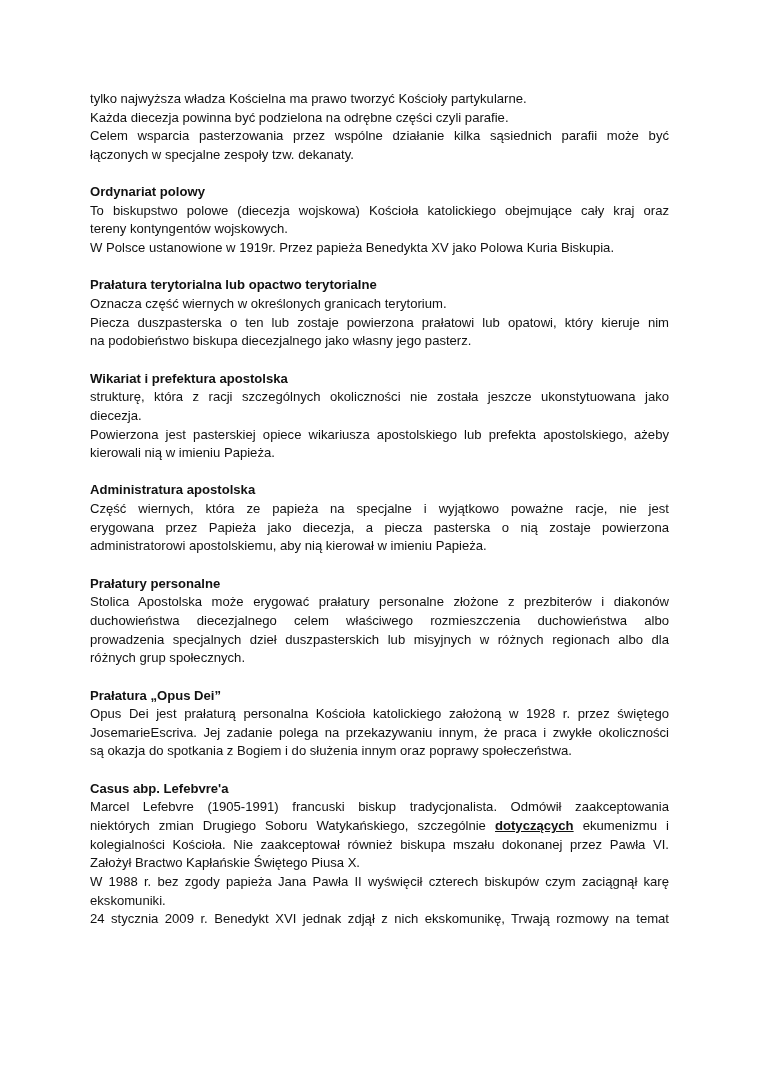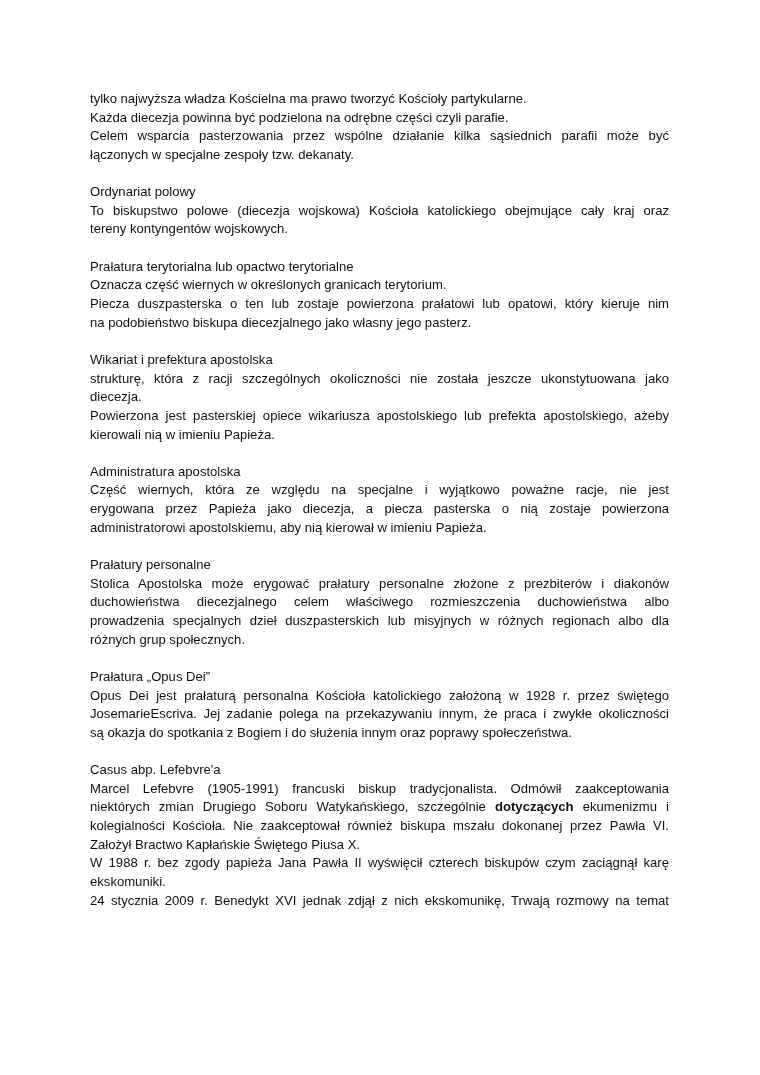--- a/index.html
+++ b/index.html
@@ -4,59 +4,60 @@
 <style>
   html, body { margin:0; padding:0; background:#ffffff; }
   body { width:760px; height:1075px; position:relative; overflow:hidden; }
   .page {
     position:absolute; left:90px; top:90px; width:579px;
     font-family:"Liberation Sans", sans-serif;
     font-size:13.1px; line-height:18.65px; color:#111111;
   }
   .line { display:block; white-space:nowrap; height:18.65px; overflow:visible; }
   .line.j { text-align:justify; text-align-last:justify; white-space:normal; }
-  .heading { font-weight:normal; }
+  .heading { font-weight:bold; }
   .blank { height:18.65px; }
-  b { font-weight:bold; }
+  b { font-weight:bold;text-decoration:underline; }
 </style>
 </head>
 <body>
 
 <div class="page" id="page">
     <div>
       <span class="line">tylko najwyższa władza Kościelna ma prawo tworzyć Kościoły partykularne.</span>
       <span class="line">Każda diecezja powinna być podzielona na odrębne części czyli parafie.</span>
       <span class="line j">Celem wsparcia pasterzowania przez wspólne działanie kilka sąsiednich parafii może być</span>
       <span class="line">łączonych w specjalne zespoły tzw. dekanaty.</span>
     </div>
     <div class="blank"></div>
     <div>
       <span class="line heading">Ordynariat polowy</span>
       <span class="line j">To biskupstwo polowe (diecezja wojskowa) Kościoła katolickiego obejmujące cały kraj oraz</span>
       <span class="line">tereny kontyngentów wojskowych.</span>
+      <span class="line">W Polsce ustanowione w 1919r. Przez papieża Benedykta XV jako Polowa Kuria Biskupia.</span>
     </div>
     <div class="blank"></div>
     <div>
       <span class="line heading">Prałatura terytorialna lub opactwo terytorialne</span>
       <span class="line">Oznacza część wiernych w określonych granicach terytorium.</span>
       <span class="line j">Piecza duszpasterska o ten lub zostaje powierzona prałatowi lub opatowi, który kieruje nim</span>
       <span class="line">na podobieństwo biskupa diecezjalnego jako własny jego pasterz.</span>
     </div>
     <div class="blank"></div>
     <div>
       <span class="line heading">Wikariat i prefektura apostolska</span>
       <span class="line j">strukturę, która z racji szczególnych okoliczności nie została jeszcze ukonstytuowana jako</span>
       <span class="line">diecezja.</span>
       <span class="line j">Powierzona jest pasterskiej opiece wikariusza apostolskiego lub prefekta apostolskiego, ażeby</span>
       <span class="line">kierowali nią w imieniu Papieża.</span>
     </div>
     <div class="blank"></div>
     <div>
       <span class="line heading">Administratura apostolska</span>
-      <span class="line j">Część wiernych, która ze względu na specjalne i wyjątkowo poważne racje, nie jest</span>
+      <span class="line j">Część wiernych, która ze papieża na specjalne i wyjątkowo poważne racje, nie jest</span>
       <span class="line j">erygowana przez Papieża jako diecezja, a piecza pasterska o nią zostaje powierzona</span>
       <span class="line">administratorowi apostolskiemu, aby nią kierował w imieniu Papieża.</span>
     </div>
     <div class="blank"></div>
     <div>
       <span class="line heading">Prałatury personalne</span>
       <span class="line j">Stolica Apostolska może erygować prałatury personalne złożone z prezbiterów i diakonów</span>
       <span class="line j">duchowieństwa diecezjalnego celem właściwego rozmieszczenia duchowieństwa albo</span>
       <span class="line j">prowadzenia specjalnych dzieł duszpasterskich lub misyjnych w różnych regionach albo dla</span>
       <span class="line">różnych grup społecznych.</span>

